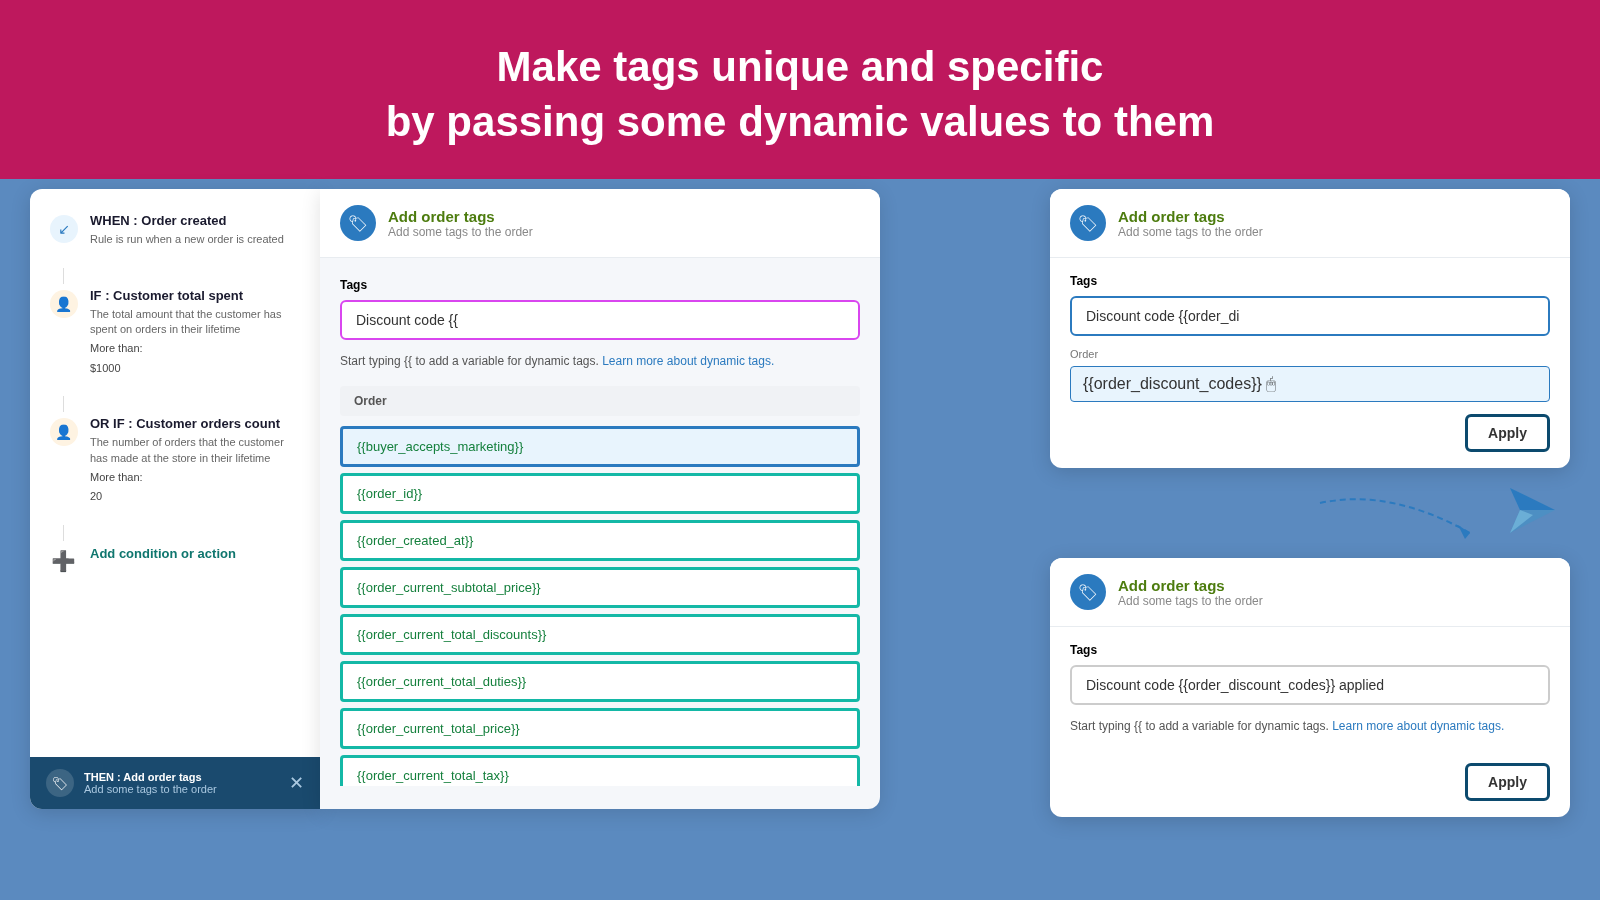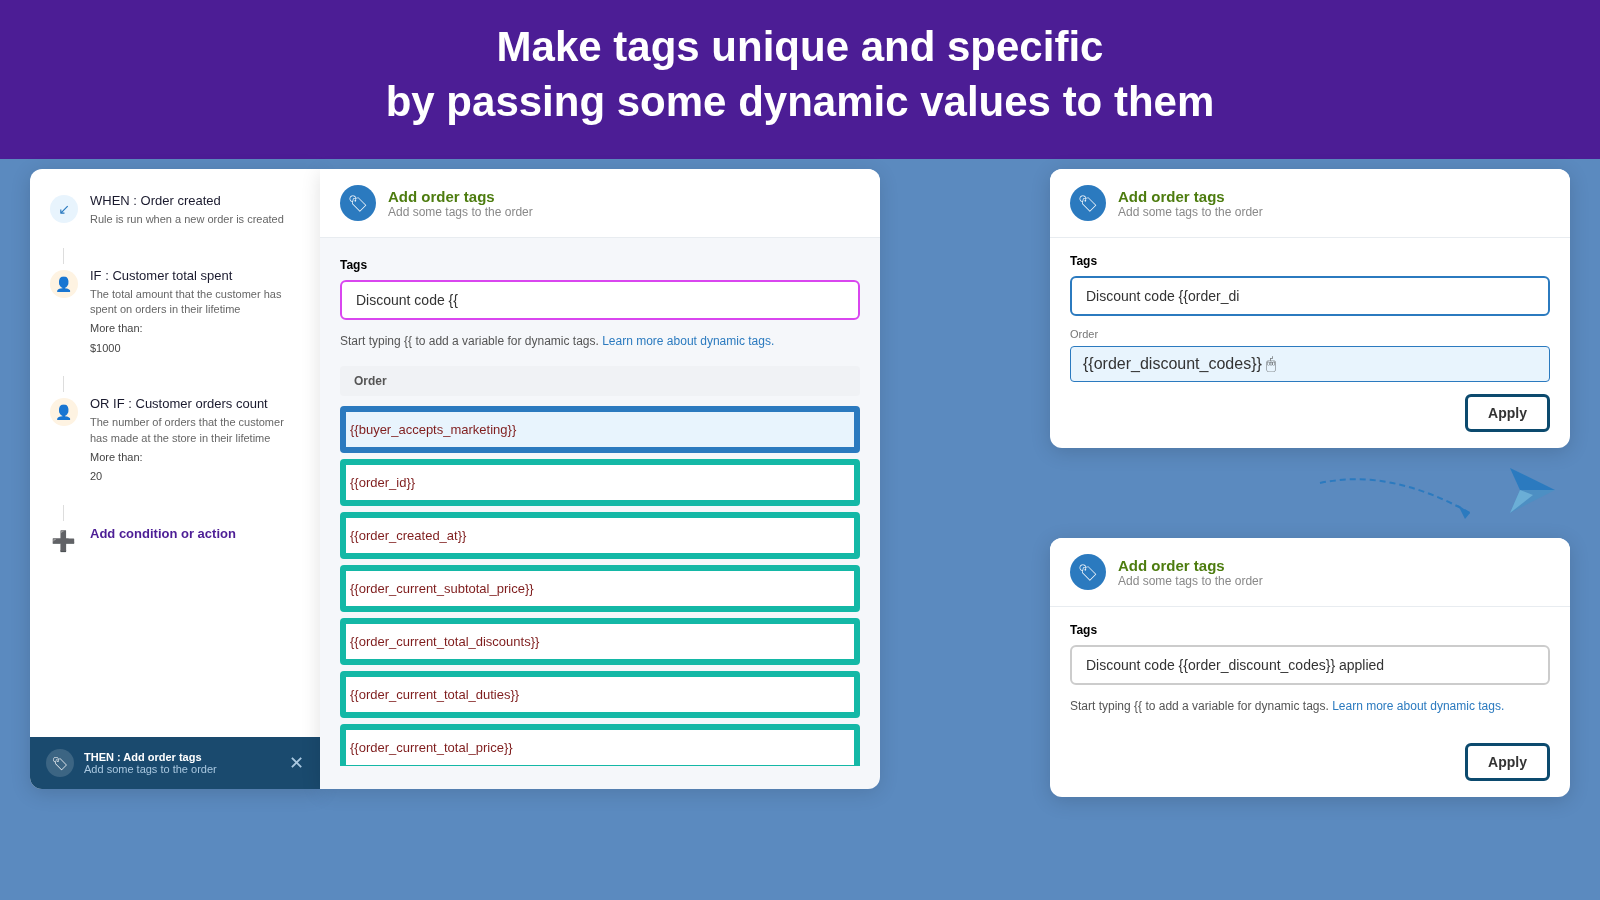--- a/index.html
+++ b/index.html
@@ -1,21 +1,21 @@
 <!DOCTYPE html>
 <html><head>
   <meta charset="utf-8">
   <style>
     * { box-sizing: border-box; margin: 0; padding: 0; }
     body { font-family: -apple-system, BlinkMacSystemFont, 'Segoe UI', sans-serif; background: #5b8abf; width: 1600px; height: 900px; overflow: hidden; }
 
     .hero {
-      background: #4c1d95;
+      background: #be185d;
       text-align: center;
-      padding: 20px 20px 30px;
+      padding: 40px 20px 30px;
     }
     .hero h1 {
       color: #fff;
       font-size: 42px;
       font-weight: 800;
       line-height: 1.3;
     }
 
     .main-content {
       display: flex;
@@ -54,21 +54,21 @@
       flex-shrink: 0;
       margin-top: 2px;
     }
 
     .workflow-icon.order { background: #e8f4fd; color: #2b7abf; font-size: 14px; }
     .workflow-icon.person { background: #fef3e2; color: #e8920e; font-size: 14px; }
     .workflow-icon.add { background: none; color: #5b8abf; font-size: 20px; }
 
     .workflow-text h3 {
       font-size: 13px;
-      font-weight: 400;
+      font-weight: 700;
       color: #1a1a2e;
       margin-bottom: 4px;
     }
     .workflow-text p {
       font-size: 11px;
       color: #666;
       line-height: 1.4;
     }
     .workflow-text .meta {
       font-size: 11px;
@@ -168,25 +168,25 @@
       background: #f0f2f5;
       border-radius: 4px;
     }
 
     .variable-list {
       overflow-y: auto;
       max-height: 360px;
     }
 
     .variable-item {
-      padding: 10px 4px;
+      padding: 10px 14px;
       font-size: 13px;
-      color: #7f1d1d;
-      background: #fff;
-      border: 6px solid #14b8a6;
+      color: #15803d;
+      background: #fff;
+      border: 3px solid #14b8a6;
       border-radius: 4px;
       margin-bottom: 6px;
       cursor: pointer;
     }
     .variable-item.highlighted { background: #e8f4fd; border-color: #2b7abf; }
 
     
     .right-panels {
       position: absolute;
       right: 30px;
@@ -285,21 +285,21 @@
         <p>The number of orders that the customer has made at the store in their lifetime</p>
         <p class="meta">More than:</p>
         <p class="meta">20</p>
       </div>
     </div>
     <div class="divider-line"></div>
 
     <div class="workflow-item" style="cursor:pointer;">
       <div class="workflow-icon add">➕</div>
       <div class="workflow-text">
-        <p style="color:#4c1d95; font-weight:600; font-size:13px;">Add condition or action</p>
+        <p style="color:#0f766e; font-weight:600; font-size:13px;">Add condition or action</p>
       </div>
     </div>
 
     <div class="then-bar">
       <div class="then-icon">🏷</div>
       <div class="then-text">
         <h3>THEN : Add order tags</h3>
         <p>Add some tags to the order</p>
       </div>
       <span class="close-btn">✕</span>

